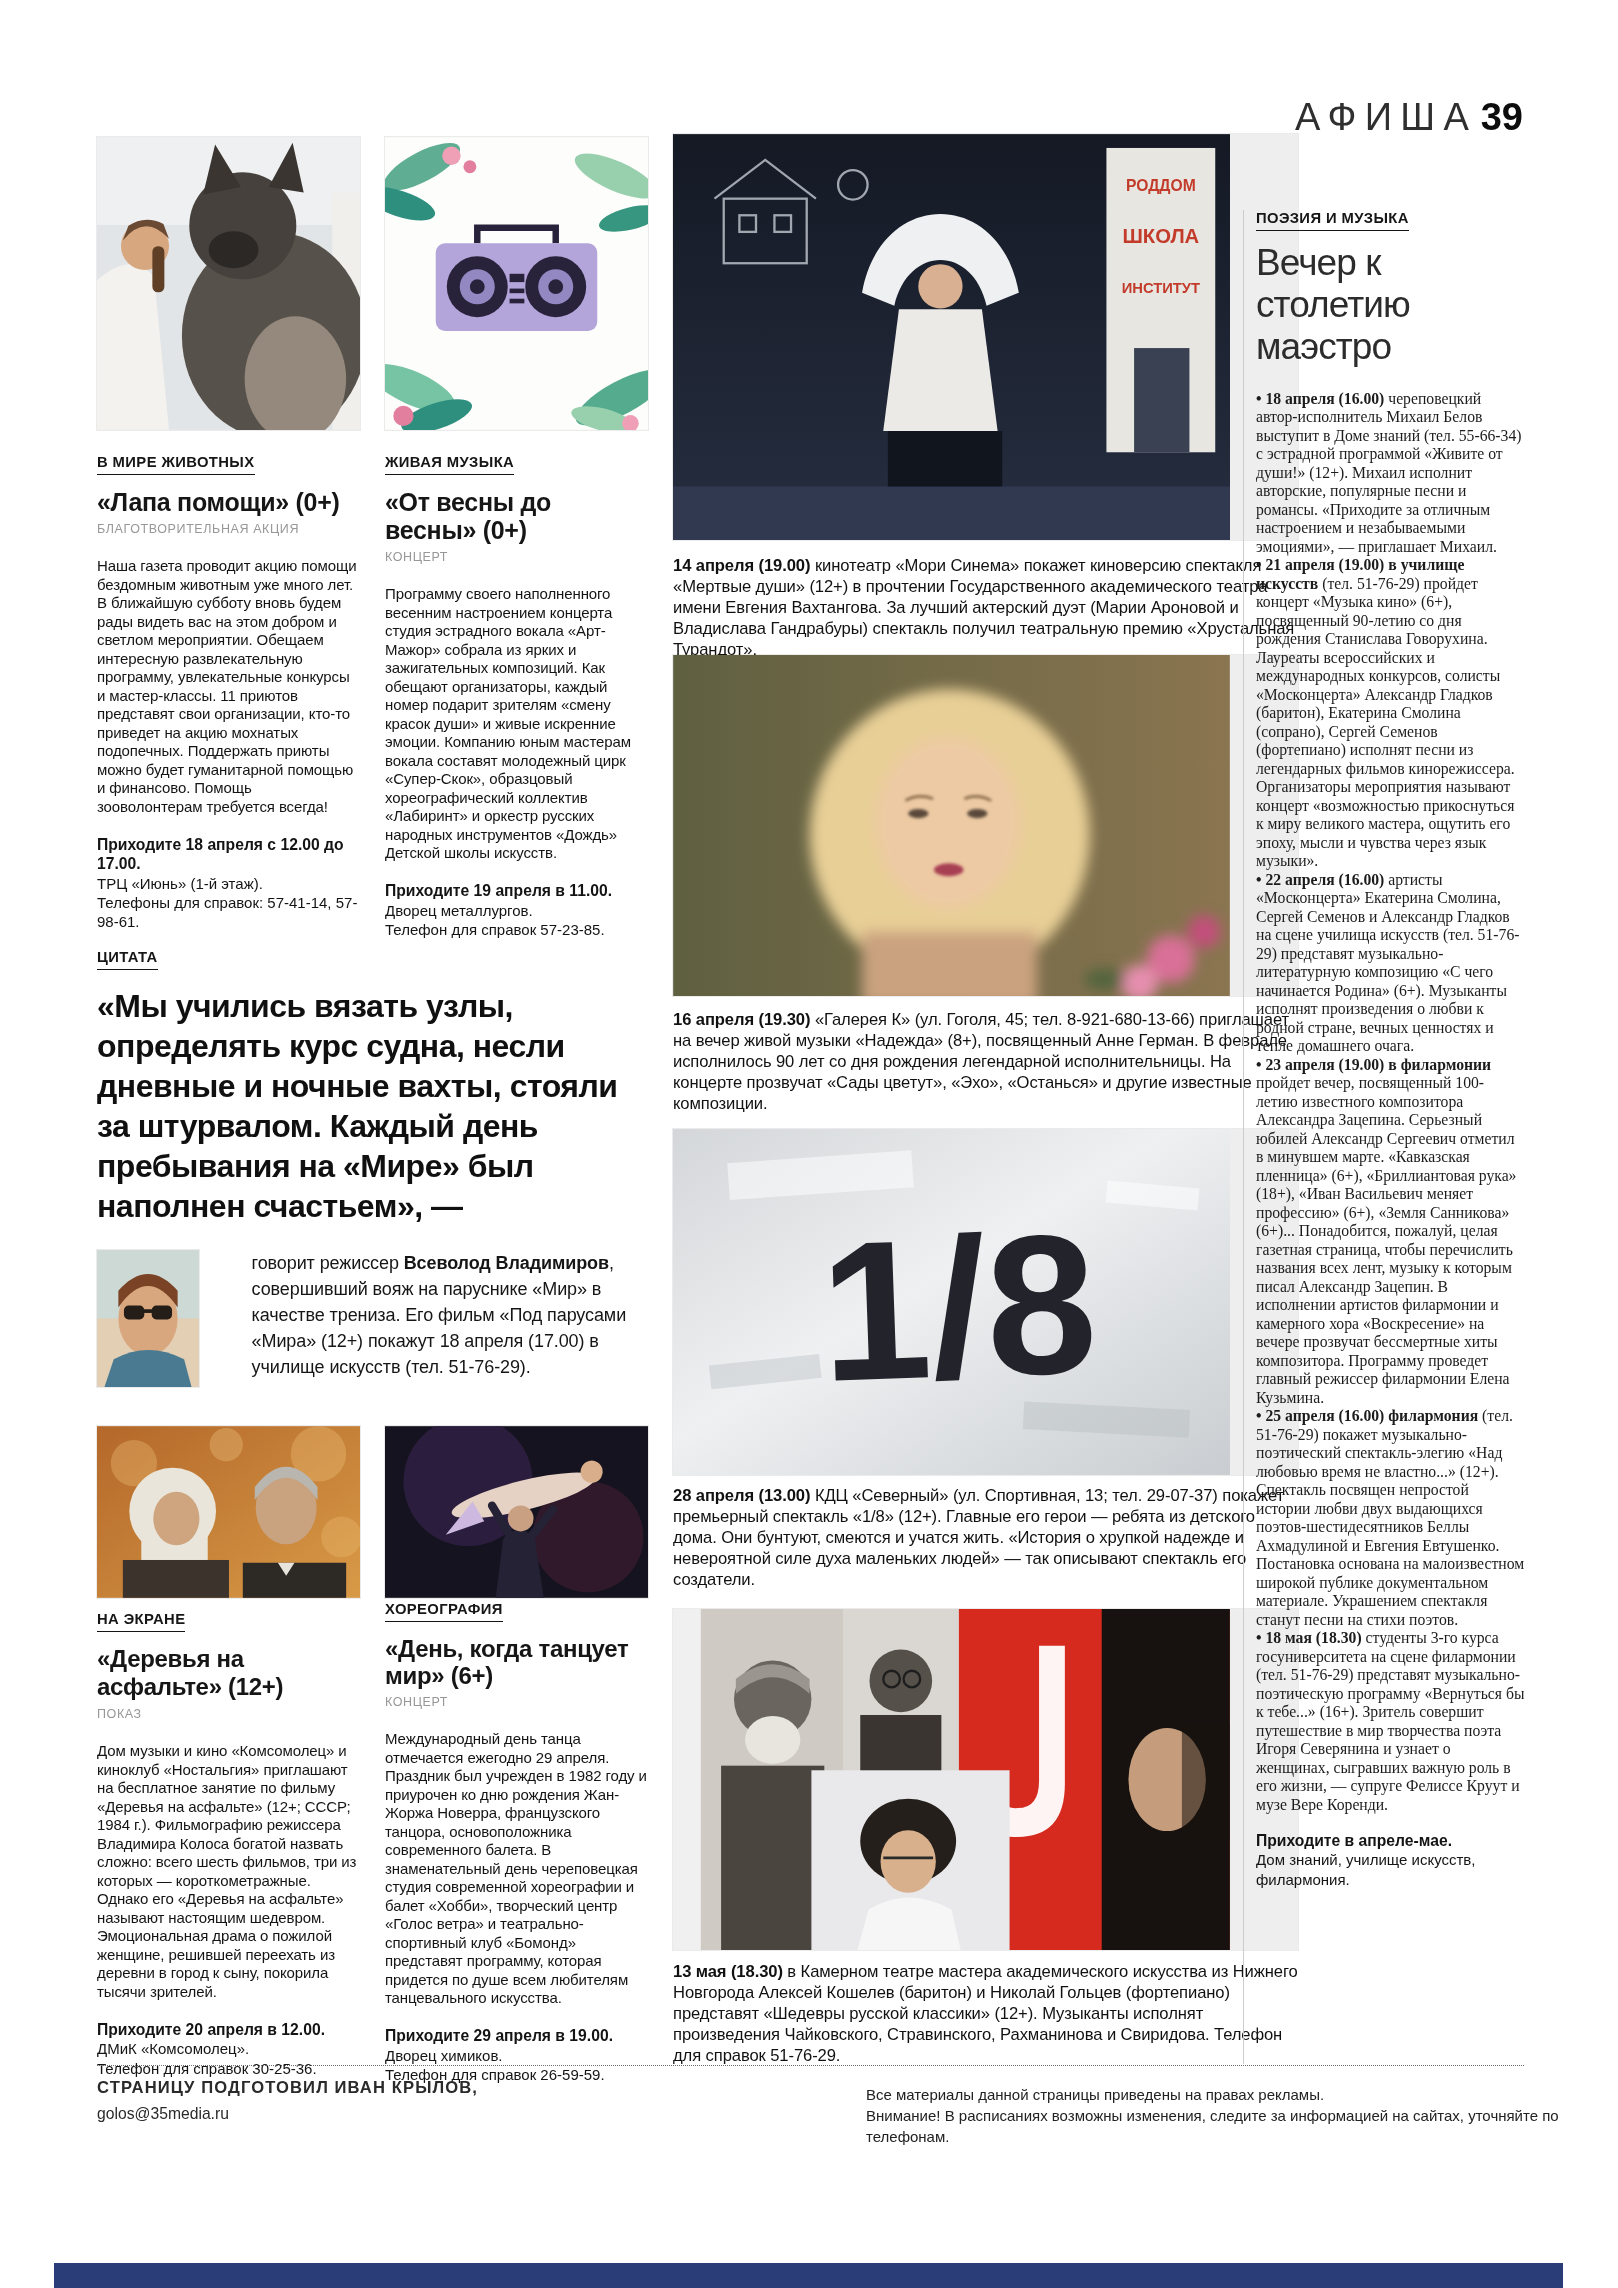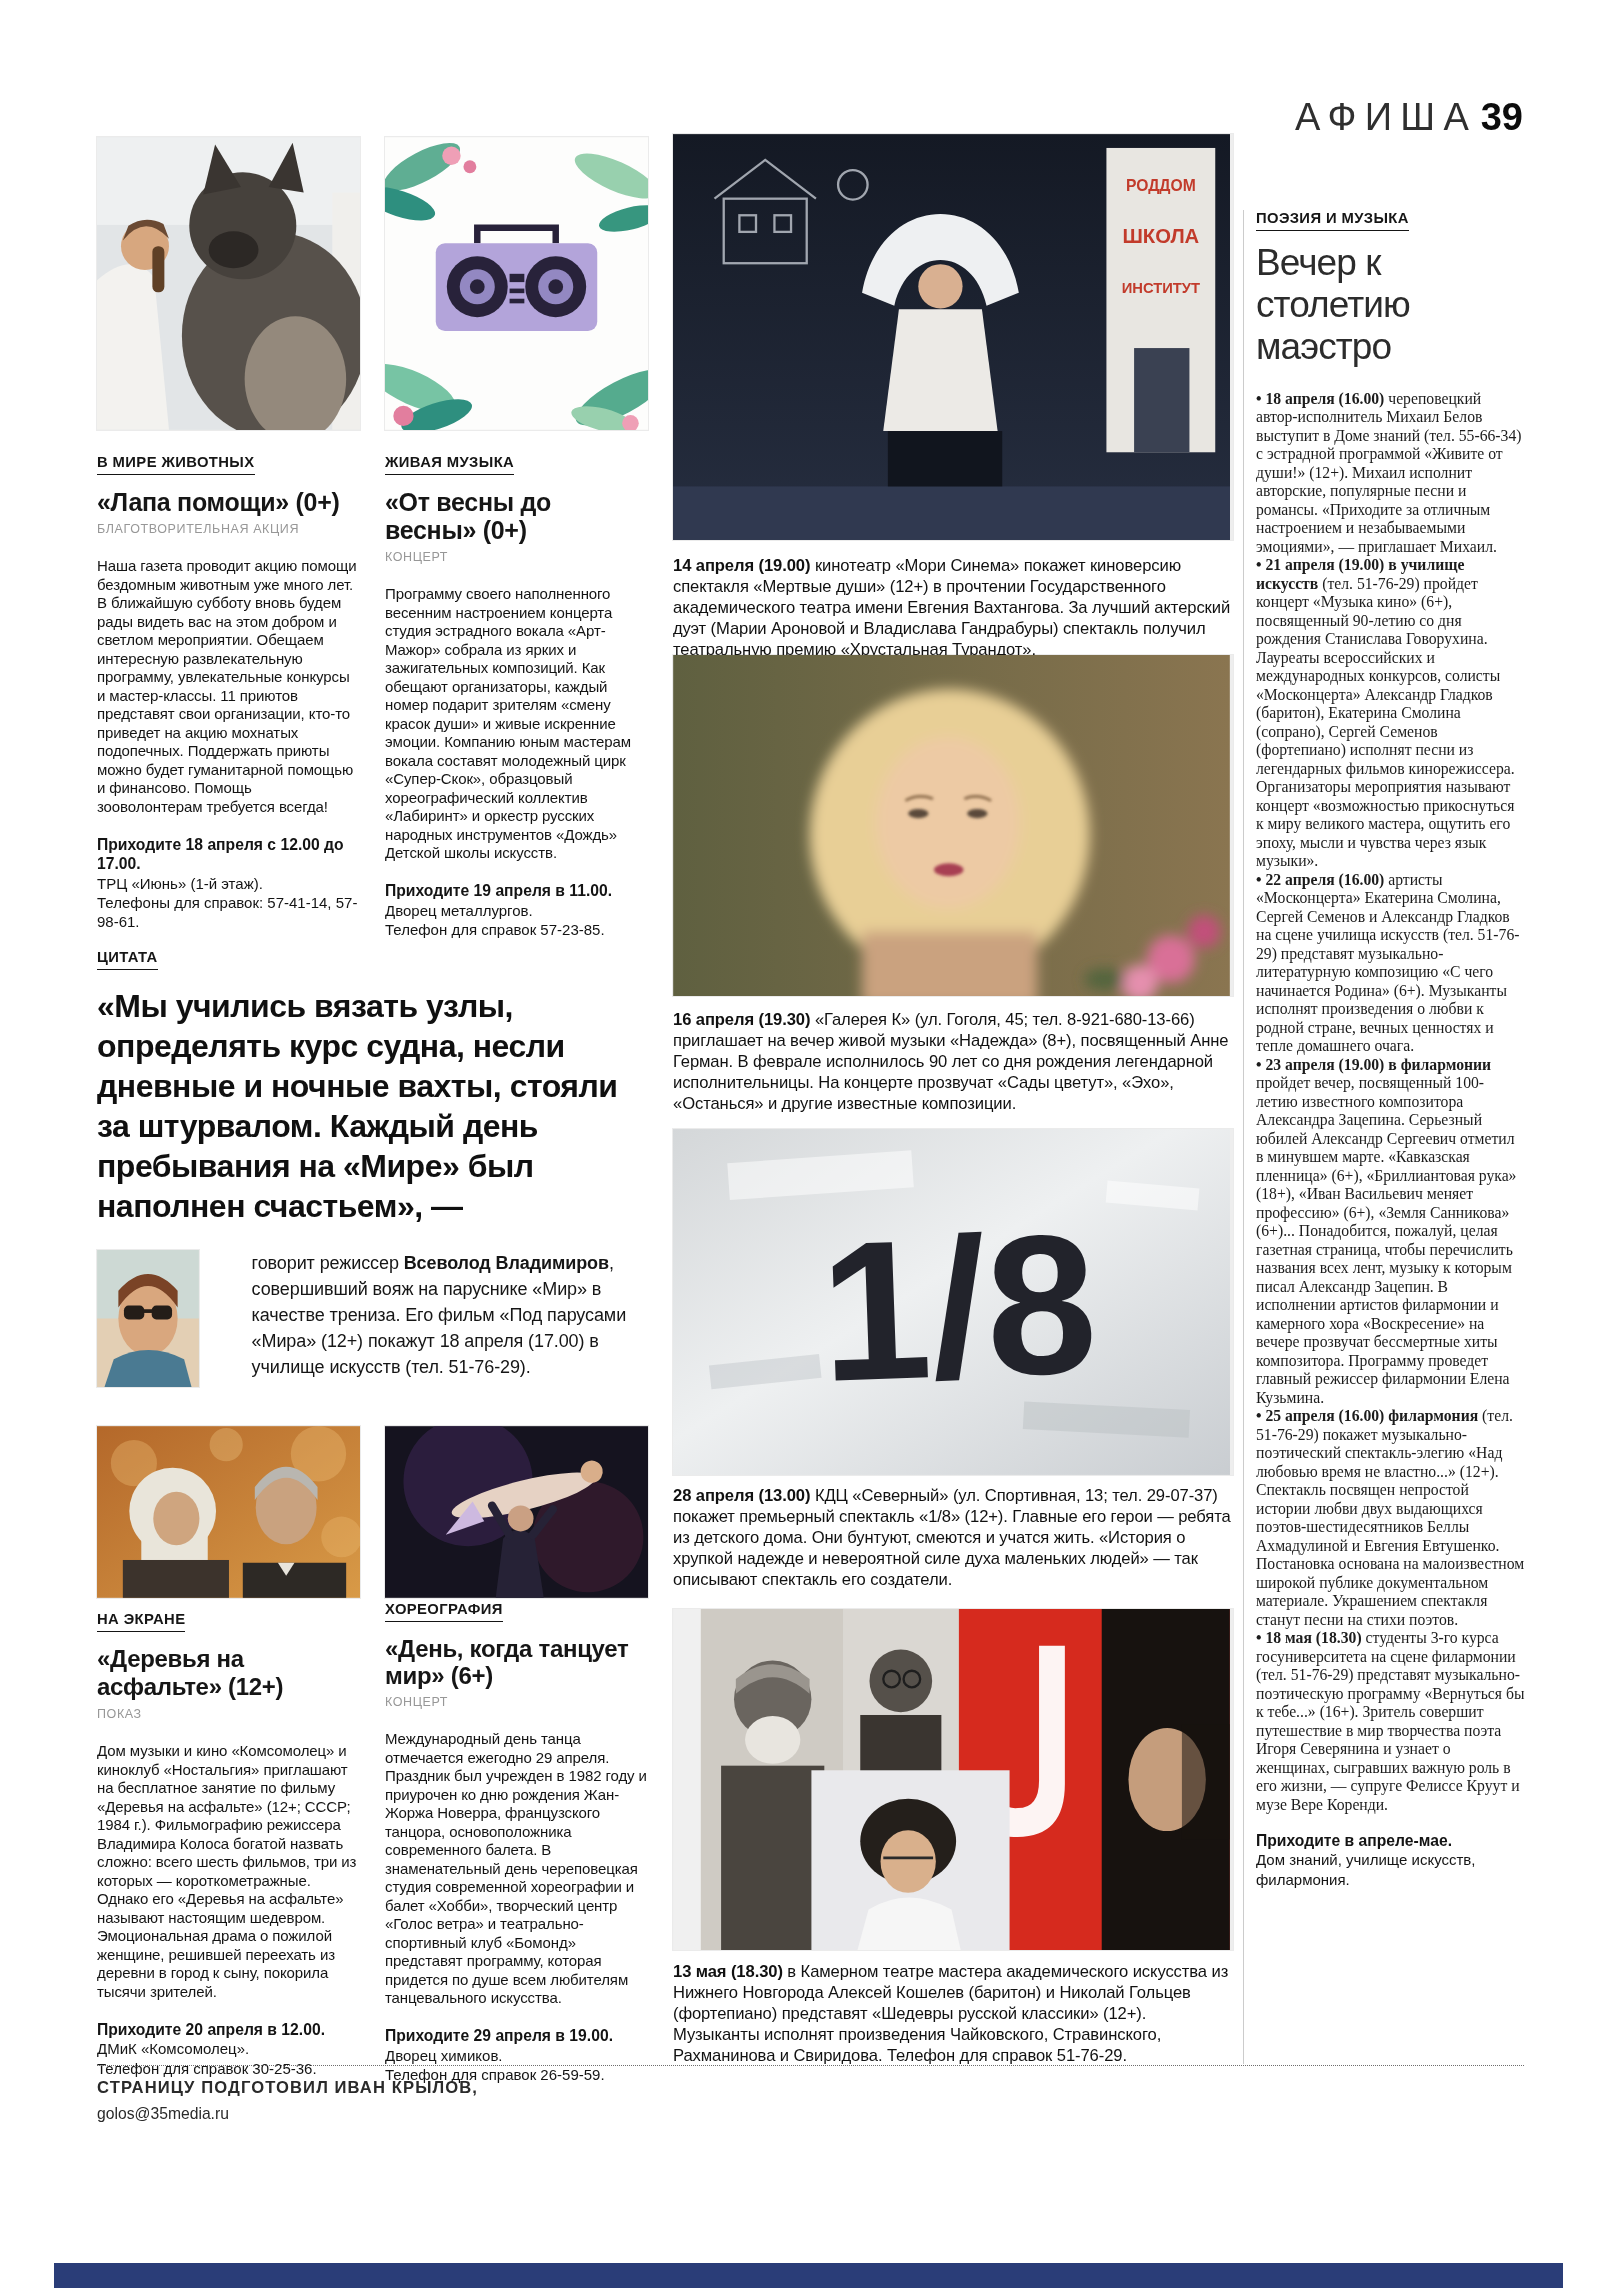--- a/index.html
+++ b/index.html
@@ -23,21 +23,21 @@
   .sec-label{display:inline-block;font-size:14.8px;font-weight:700;letter-spacing:0.4px;
              padding-bottom:3.7px;border-bottom:1.8px solid #151515;}
   .headline{font-size:25px;line-height:28px;font-weight:700;letter-spacing:-0.3px;margin-top:13px;}
   .kicker{font-size:12.5px;color:#979797;letter-spacing:0.6px;margin-top:6.5px;}
   .body-sans{margin-top:21px;font-size:15px;line-height:18.5px;letter-spacing:-0.1px;color:#141414;}
   .visit{margin-top:18.5px;font-size:15px;line-height:19.4px;color:#141414;}
   .visit .v1{font-weight:700;font-size:15.7px;}
   .ph{position:relative;overflow:hidden;outline:0.9px solid rgba(0,0,0,.08);background:#eee;}
   .ph svg{display:block;}
   
-  .p-abs{position:absolute;left:0;width:560px;}
+  .p-abs{position:absolute;left:0;width:625px;}
   .cap{font-size:16.6px;line-height:21px;letter-spacing:-0.1px;color:#111;}
   .cap .lead{font-weight:700;}
   
   .q-label-row{margin-bottom:16.6px;}
   .q-line{font-size:32px;line-height:40px;font-weight:700;letter-spacing:-0.5px;color:#101010;}
   .q-attr{margin-top:24px;display:flex;gap:36px;}
   .q-photo{flex:0 0 102px;height:137px;}
   .q-attr-text{margin-left:16.6px;width:415px;font-size:18px;line-height:26px;letter-spacing:-0.1px;}
   .q-attr-text .nm{font-weight:700;}
   
@@ -362,16 +362,20 @@
       <div class="v1">Приходите в апреле-мае.</div>
       <div>Дом знаний, училище искусств, филармония.</div>
     </div>
   </div>
 
   <div class="dotline"></div>
   <div class="foot-left">
     <div class="l1">СТРАНИЦУ ПОДГОТОВИЛ ИВАН КРЫЛОВ,</div>
     <div class="l2">golos@35media.ru</div>
   </div>
+  <div class="foot-right">
+    <div>Все материалы данной страницы приведены на правах рекламы.</div>
+    <div>Внимание! В расписаниях возможны изменения, следите за информацией на сайтах, уточняйте по телефонам.</div>
+  </div>
   <div class="bluebar"></div>
 
 </div>
 
 
 </body></html>

